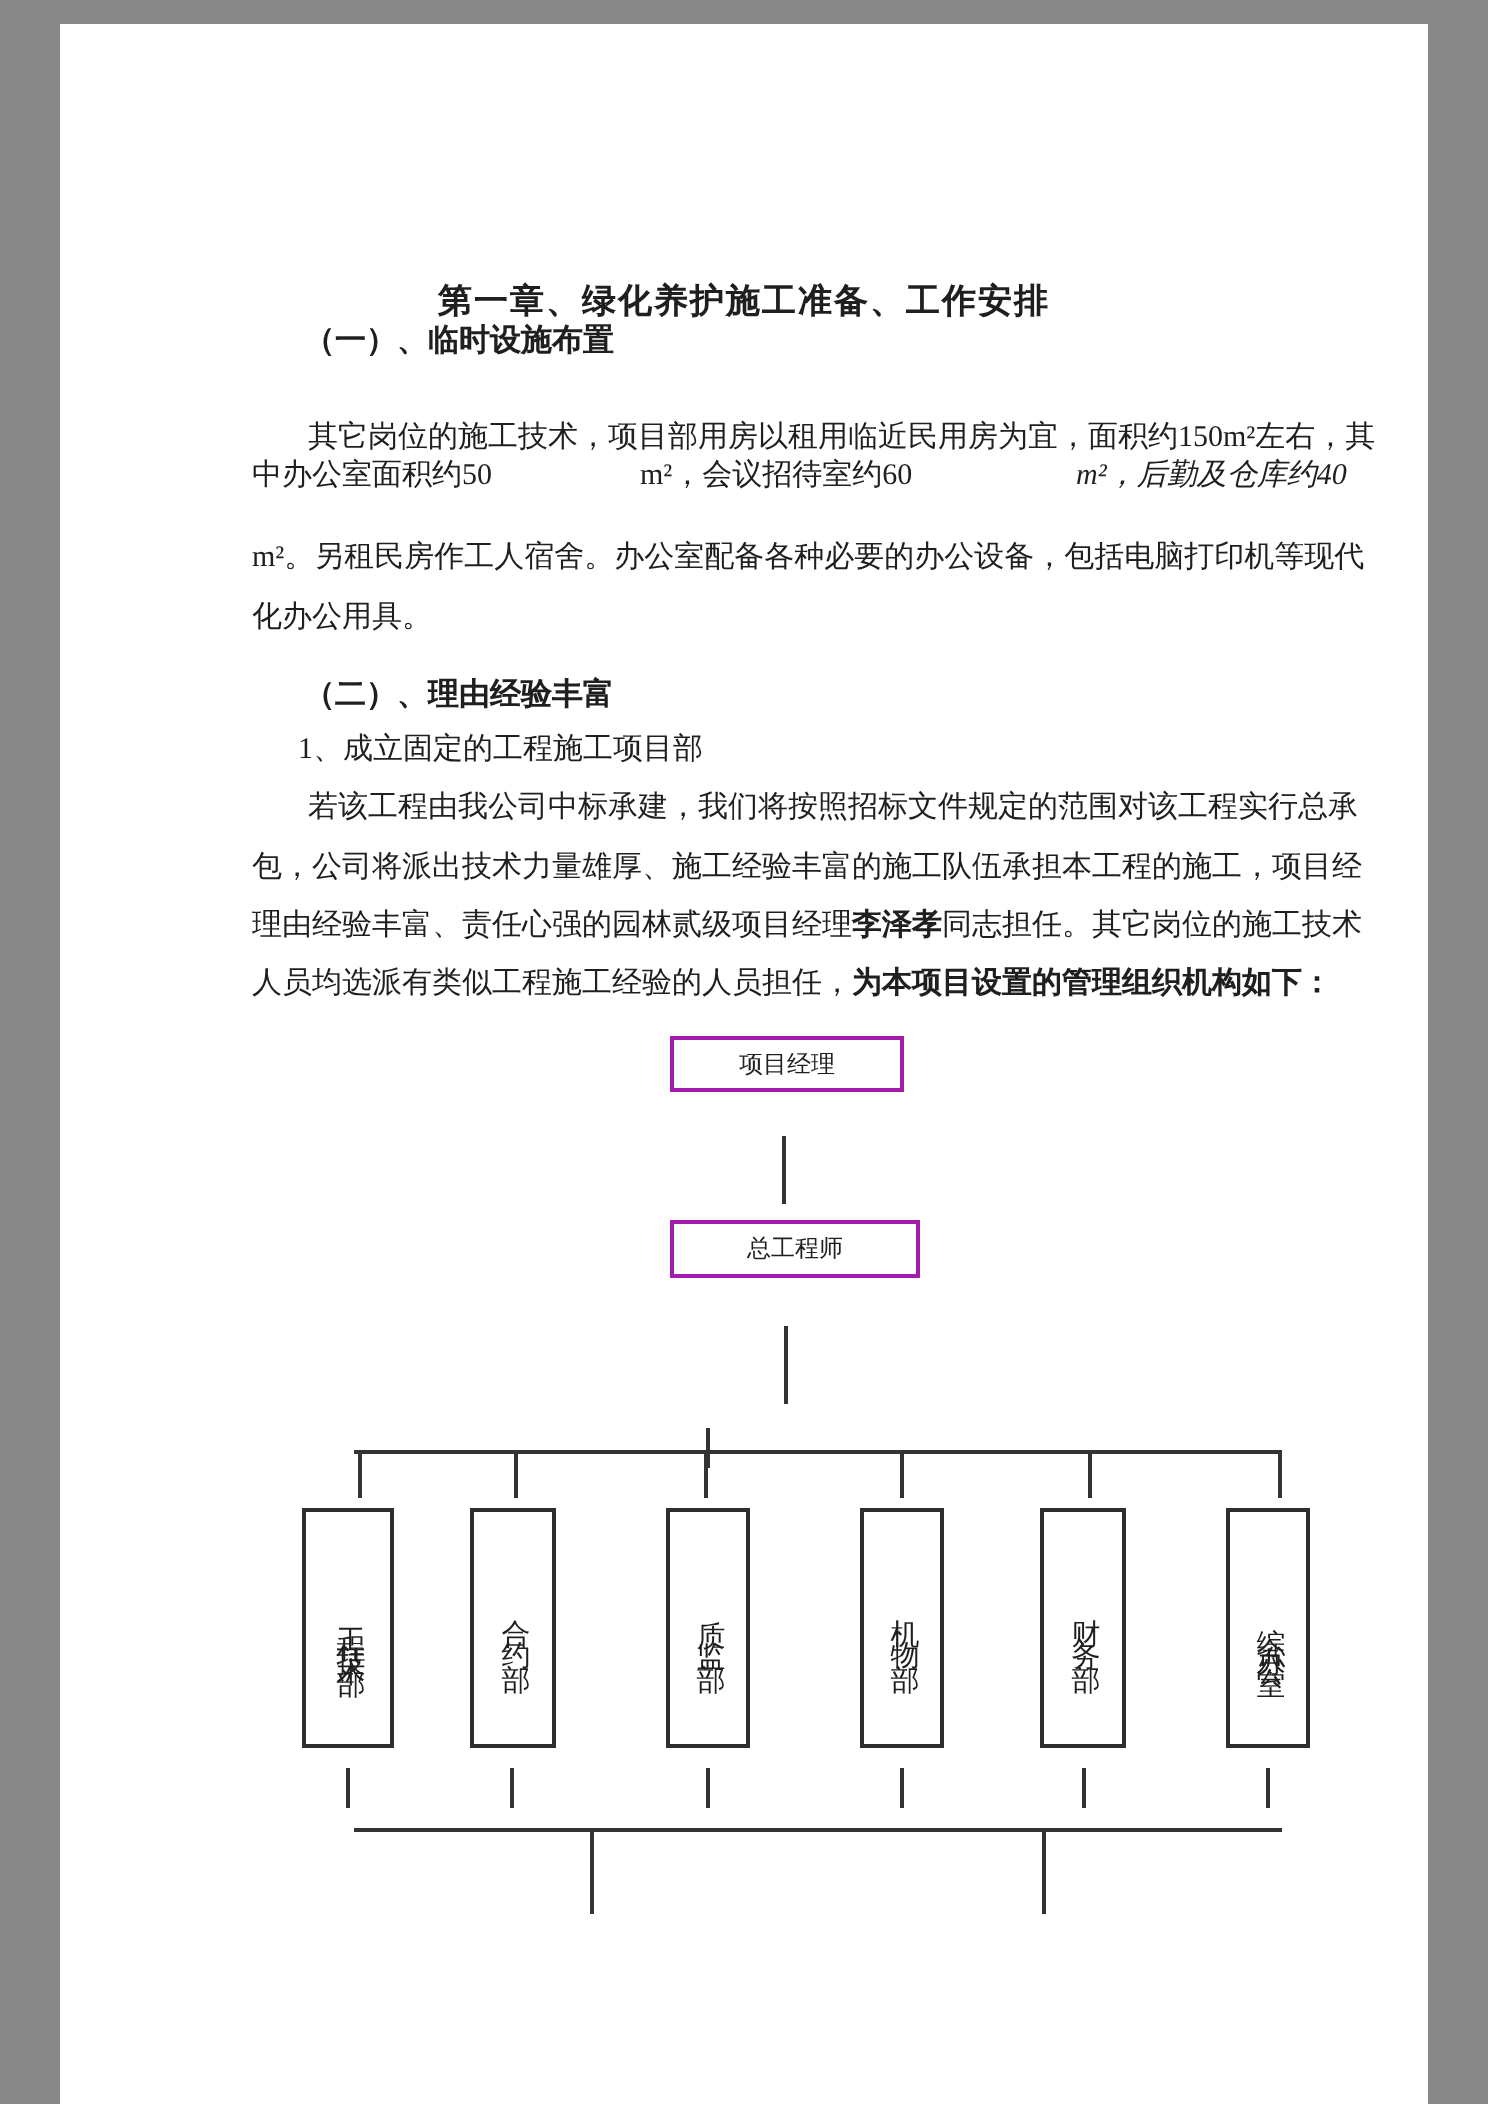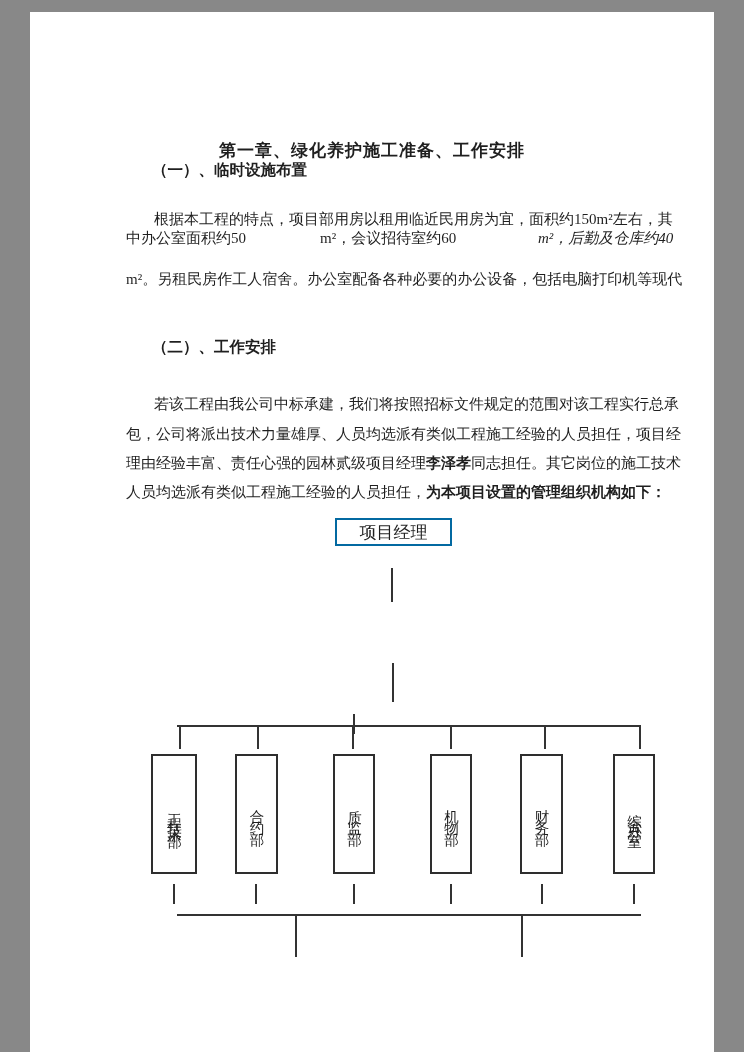--- a/index.html
+++ b/index.html
@@ -44,24 +44,24 @@
   .t-p1l2{top:216px;}
   .t-p1l3{top:257px;}
   .t-p1l4{top:287px;}
   .t-p2l1{top:382px;}
   .t-p2l2{top:412px;}
   .t-p2l3{top:441px;}
   .t-p2l4{top:470px;}
   
   .chart-box{
     position:absolute;
-    border:2px solid #0369a1;
+    border:2px solid #a21caf;
     background:#fff;
     display:flex;align-items:center;justify-content:center;
-    font-size:17px;
+    font-size:12px;
   }
   .box-pm{left:305px;top:506px;width:113px;height:24px;}
   .box-ce{left:305px;top:598px;width:121px;height:25px;}
   .vline,.hline{position:absolute;background:#333;}
   .vline{width:2px;}
   .hline{height:2px;}
   .v-pm-ce{left:361px;top:556px;height:34px;}
   .v-ce-h {left:362px;top:651px;height:39px;}
   .v-tick {left:323px;top:702px;height:20px;}
   .h-top{left:147px;top:713px;width:464px;}
@@ -95,50 +95,55 @@
 </style>
 </head>
 <body>
 
 <div class="page">
 
   <div class="doc-title">第一章、绿化养护施工准备、工作安排</div>
 
   <div class="h2 h2-1">（一）、临时设施布置</div>
 
-  <div class="tline ind t-p1l1">根据本工程的特点，项目部用房以租用临近民用房为宜，面积约150m²左右，其</div>
+  <div class="tline ind t-p1l1">其它岗位的施工技术，项目部用房以租用临近民用房为宜，面积约150m²左右，其</div>
 
   <div class="tline t-p1l2 gap-line">
     <span class="seg1">中办公室面积约50</span>
     <span class="seg2">m²，会议招待室约60</span>
     <span class="seg3">m²，后勤及仓库约40</span>
   </div>
 
   <div class="tline t-p1l3">m²。另租民房作工人宿舍。办公室配备各种必要的办公设备，包括电脑打印机等现代</div>
+  <div class="tline t-p1l4">化办公用具。</div>
 
-  <div class="h2 h2-2">（二）、工作安排</div>
+  <div class="h2 h2-2">（二）、理由经验丰富</div>
 
+  <div class="list-line">1、成立固定的工程施工项目部</div>
 
   <div class="tline ind t-p2l1">若该工程由我公司中标承建，我们将按照招标文件规定的范围对该工程实行总承</div>
-  <div class="tline t-p2l2">包，公司将派出技术力量雄厚、人员均选派有类似工程施工经验的人员担任，项目经</div>
+  <div class="tline t-p2l2">包，公司将派出技术力量雄厚、施工经验丰富的施工队伍承担本工程的施工，项目经</div>
 
   <div class="tline t-p2l4">
     <span>人员均选派有类似工程施工经验的人员担任，</span><span class="b">为本项目设置的管理组织机构如下：</span>
   </div>
 
   <div class="tline t-p2l3">
     <span>理由经验丰富、责任心强的园林贰级项目经理</span><span class="b">李泽孝</span><span>同志担任。其它岗位的施工技术</span>
   </div>
 
   <div class="chart-box box-pm">
     <span>项目经理</span>
   </div>
 
   <div class="vline v-pm-ce"></div>
 
+  <div class="chart-box box-ce">
+    <span>总工程师</span>
+  </div>
 
   <div class="vline v-ce-h"></div>
   <div class="vline v-tick"></div>
   <div class="hline h-top"></div>
 
   <div class="vline drop dr1"></div>
   <div class="vline drop dr2"></div>
   <div class="vline drop dr3"></div>
   <div class="vline drop dr4"></div>
   <div class="vline drop dr5"></div>

